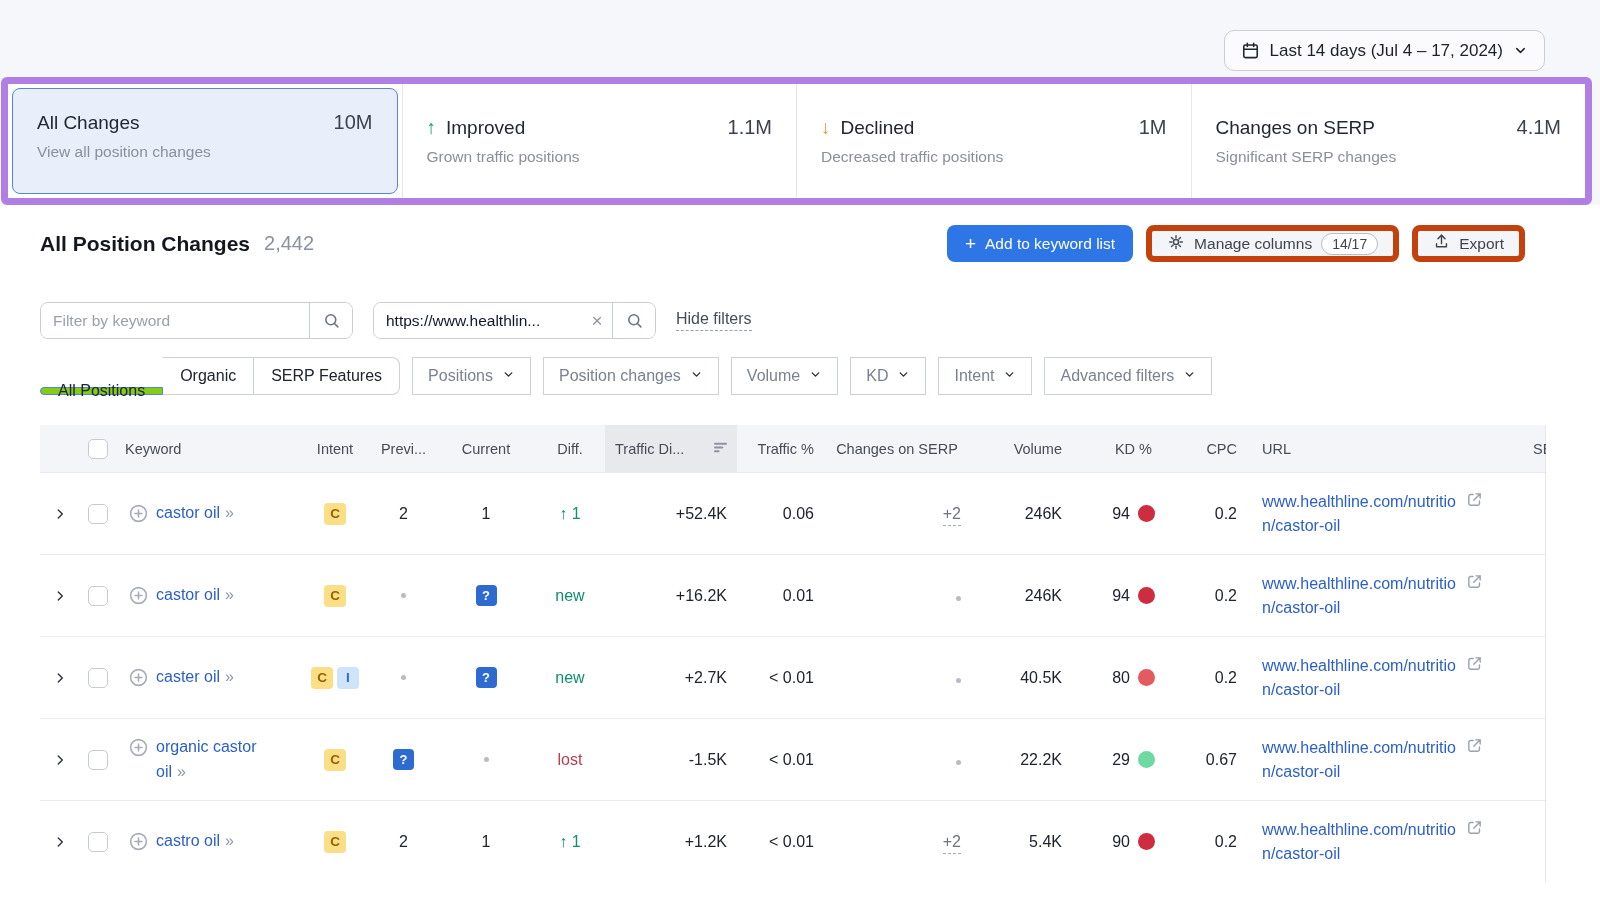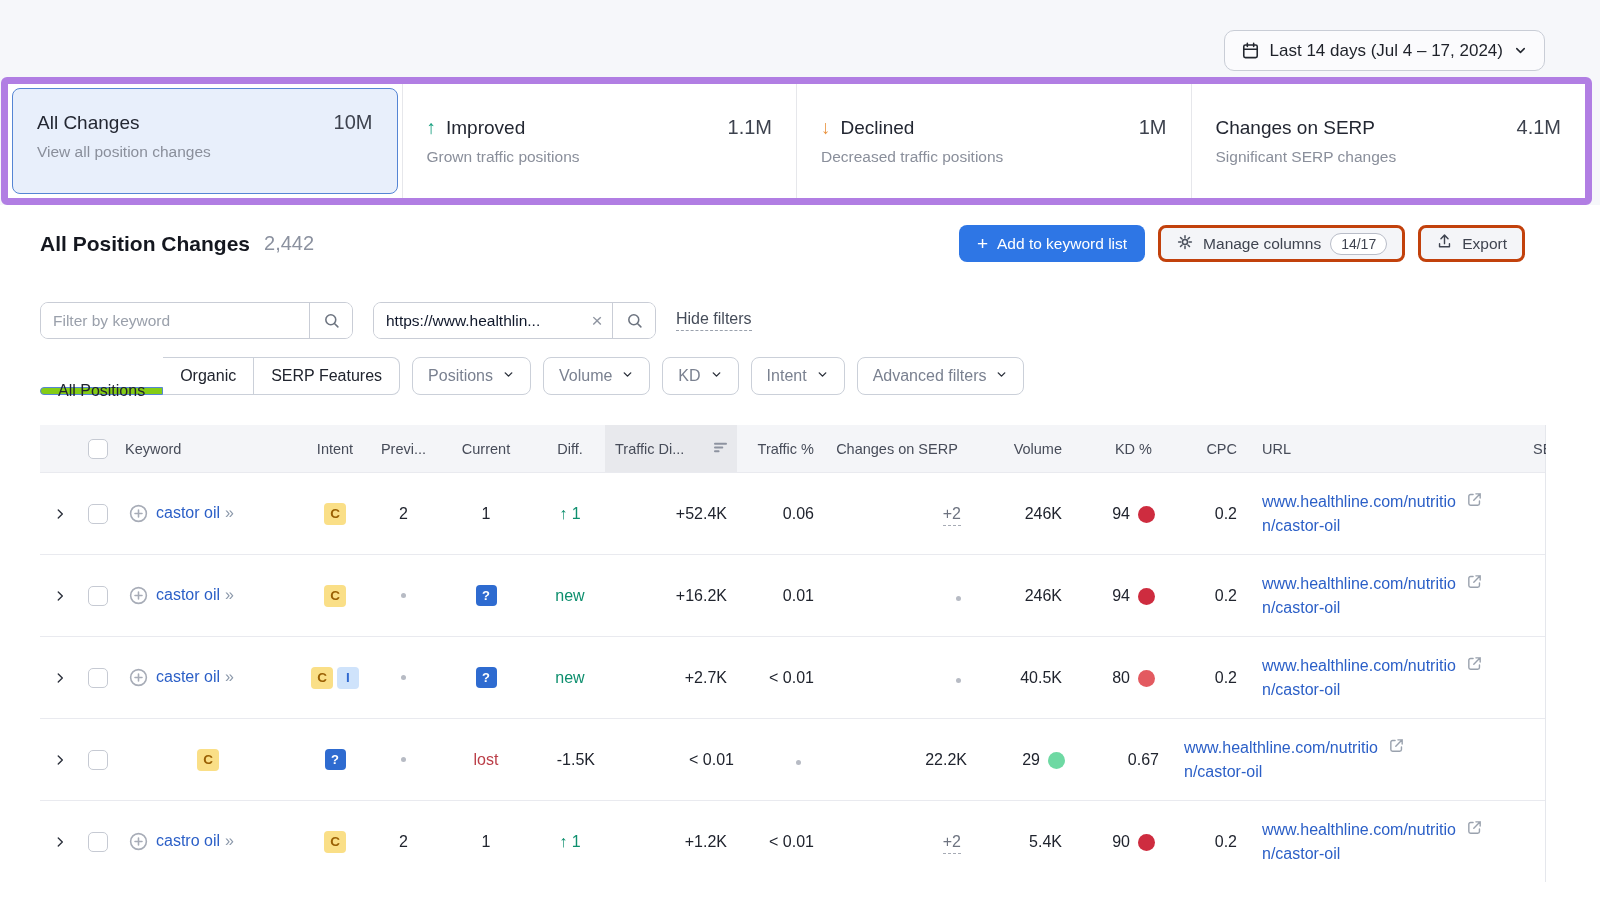--- a/index.html
+++ b/index.html
@@ -32,21 +32,21 @@
   .panel { position:absolute; left:0; right:0; top:205px; bottom:0; background:#fff; }
 
   
   .toolbar { position:absolute; top:20px; left:40px; right:75px; display:flex; align-items:center; }
   .page-title { font-size:21px; font-weight:700; color:#14171f; }
   .page-count { font-size:20px; color:#8b919f; margin-left:14px; }
   .toolbar-right { margin-left:auto; display:flex; gap:13px; }
   .btn { height:37px; display:flex; align-items:center; gap:9px; border-radius:8px; font-size:15.5px; cursor:pointer; }
   .btn-primary { background:#2e76e5; color:#fff; border:none; padding:0 18px; }
   .btn-primary .plus-glyph { font-size:19px; font-weight:400; line-height:1; }
-  .btn-secondary { background:#f4f5f8; color:#3f4450; border:3px solid #c2410c; padding:0 15px; }
+  .btn-secondary { background:#f4f5f8; color:#3f4450; border:6px solid #c2410c; padding:0 15px; }
   .pill { border:1px solid #b9bdc8; border-radius:999px; padding:2px 10px; font-size:14px; color:#3f4450; background:#fff; }
 
   
   .filters-row1 { position:absolute; top:97px; left:40px; display:flex; align-items:center; }
   .input-group { display:flex; align-items:stretch; height:37px; border:1px solid #c9cdd6; border-radius:8px;
     overflow:hidden; background:#fff; }
   .input-group input { border:none; outline:none; font-size:15.5px; color:#0f172a; padding:0 12px;
     font-family:"Liberation Sans",sans-serif; }
   .input-group input::placeholder { color:#9aa0ab; }
   .kw-input { width:268px; }
@@ -61,21 +61,21 @@
   
   .filters-row2 { position:absolute; top:152px; left:40px; display:flex; align-items:center; gap:12px; }
   .segments { display:flex; height:38px; }
   .seg { display:flex; align-items:center; padding:0 17px; border:1px solid #cbd0d9; background:#fff;
     font-size:16px; color:#20242e; cursor:pointer; }
   .seg:first-child { border-radius:8px 0 0 8px; }
   .seg:last-child { border-radius:0 8px 8px 0; }
   .seg + .seg { border-left:none; }
   .seg.active { background:#84cc16; border:1px solid #5585d4;margin-top:30px; }
   .drop { height:38px; display:flex; align-items:center; gap:9px; padding:0 15px; border:1px solid #cbd0d9;
-    border-radius:8px; background:#fff; font-size:16px; color:#7a8190; cursor:pointer; }
+    border-radius:0; background:#fff; font-size:16px; color:#7a8190; cursor:pointer; }
 
   
   .table { position:absolute; top:220px; left:40px; width:1506px; border-right:1px solid #e5e7ec; }
   .thead, .tr { display:grid;
     grid-template-columns:40px 36px 184px 70px 67px 98px 70px 132px 80px 160px 95px 90px 78px 250px 56px;
     align-items:center; }
   .thead { height:47px; background:#f4f5f8; font-size:14.5px; color:#474c59; }
   .th { cursor:pointer; }
   .tr { min-height:82px; border-top:1px solid #e9eaef; font-size:16px; color:#20242e; background:#fff; }
 
@@ -104,21 +104,21 @@
   .diff-val.neg { color:#bb3e48; }
   .th-tdiff { background:#e8e9ed; height:100%; display:flex; align-items:center; justify-content:space-between;
     padding:0 9px 0 10px; }
   .cell-tdiff { text-align:right; padding-right:10px; }
   .th-tpct, .cell-tpct { text-align:right; padding-right:3px; }
   .th-serp { text-align:center; }
   .cell-serp { text-align:right; padding-right:16px; }
   .serp-link { color:#6d7380; border-bottom:1.5px dashed #a6abb5; padding-bottom:3px; cursor:pointer; }
   .th-vol, .cell-vol { text-align:right; padding-right:10px; }
   .th-kd { text-align:right; padding-right:10px; }
-  .cell-kd { display:flex; justify-content:flex-end; align-items:flex-end; gap:8px; padding-right:7px; }
+  .cell-kd { display:flex; justify-content:flex-end; align-items:flex-start; gap:8px; padding-right:7px; }
   .kd-dot { width:17px; height:17px; border-radius:50%; }
   .th-cpc, .cell-cpc { text-align:right; padding-right:3px; }
   .th-url { padding-left:22px; }
   .cell-url { padding-left:22px; }
   .url-wrap { position:relative; display:inline-block; }
   .url-link { display:block; width:198px; color:#2b5fc7; text-decoration:none; word-break:break-all;
     line-height:1.45; cursor:pointer; }
   .ext-icon { position:absolute; left:204px; top:1px; cursor:pointer; }
   .th-se { padding-left:43px; overflow:hidden; white-space:nowrap; }
 </style>
@@ -233,20 +233,26 @@
     </div>
 
     <div class="filters-row2">
       <div class="segments">
         <span class="seg active">All Positions</span>
         <span class="seg">Organic</span>
         <span class="seg">SERP Features</span>
       </div>
       <button class="drop">
         <span>Positions</span>
+        <span><svg width="13" height="13" viewBox="0 0 24 24" fill="none" stroke="#2b303b" stroke-width="2.6" stroke-linecap="round" stroke-linejoin="round">
+              <path d="M6 9l6 6 6-6"></path>
+            </svg></span>
+      </button>
+      <button class="drop">
+        <span>Position changes</span>
         <span><svg width="13" height="13" viewBox="0 0 24 24" fill="none" stroke="#2b303b" stroke-width="2.6" stroke-linecap="round" stroke-linejoin="round">
               <path d="M6 9l6 6 6-6"></path>
             </svg></span>
       </button>
       <button class="drop">
         <span>Volume</span>
         <span><svg width="13" height="13" viewBox="0 0 24 24" fill="none" stroke="#2b303b" stroke-width="2.6" stroke-linecap="round" stroke-linejoin="round">
               <path d="M6 9l6 6 6-6"></path>
             </svg></span>
       </button>
@@ -495,20 +501,31 @@
     <div class="cell-exp">
       <span class="exp-btn">
         <svg width="14" height="14" viewBox="0 0 24 24" fill="none" stroke="#2a2f3a" stroke-width="2.3" stroke-linecap="round" stroke-linejoin="round">
                   <path d="M9 5l7 7-7 7"></path>
                 </svg>
       </span>
     </div>
     <div class="cell-cb">
               <input type="checkbox" style="">
             </div>
+    <div class="cell-kw">
+      <span class="plus-circle">
+        <svg width="21" height="21" viewBox="0 0 24 24" fill="none" stroke="#a7acb7" stroke-width="1.8" stroke-linecap="round">
+                  <circle cx="12" cy="12" r="9"></circle>
+                  <path d="M12 8v8M8 12h8"></path>
+                </svg>
+      </span>
+      <span class="kw-text">
+        <a class="kw-link">organic castor oil</a><span class="kw-arrows">»</span>
+      </span>
+    </div>
     <div class="cell-intent">
       <span class="badge badge-c">C</span>
 
     </div>
     <div class="c-center">
       <span></span>
 
       <span class="qicon"></span>
     </div>
     <div class="c-center">

